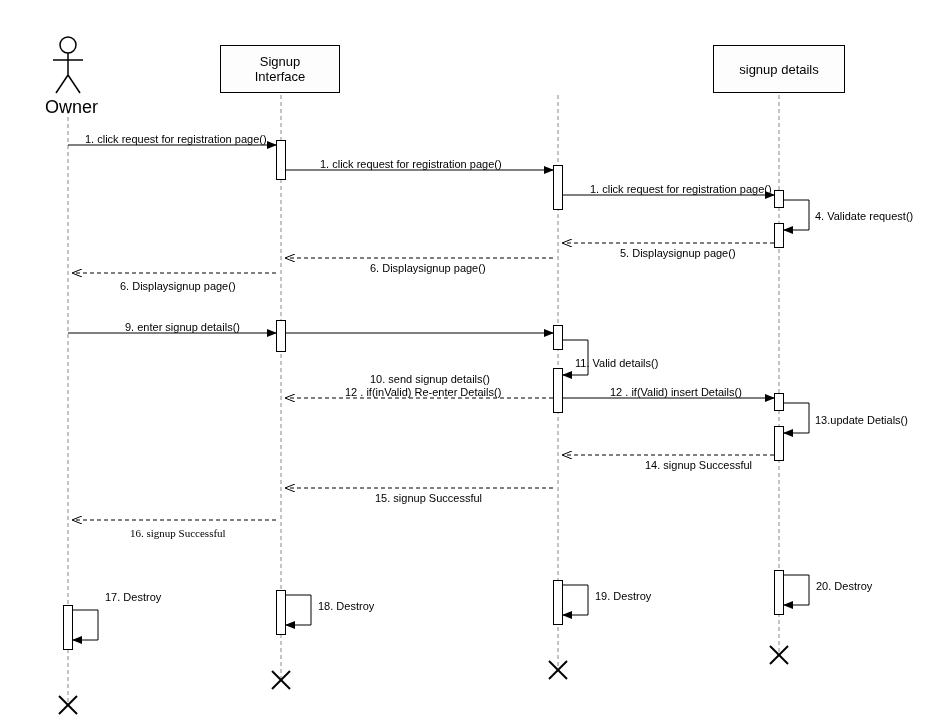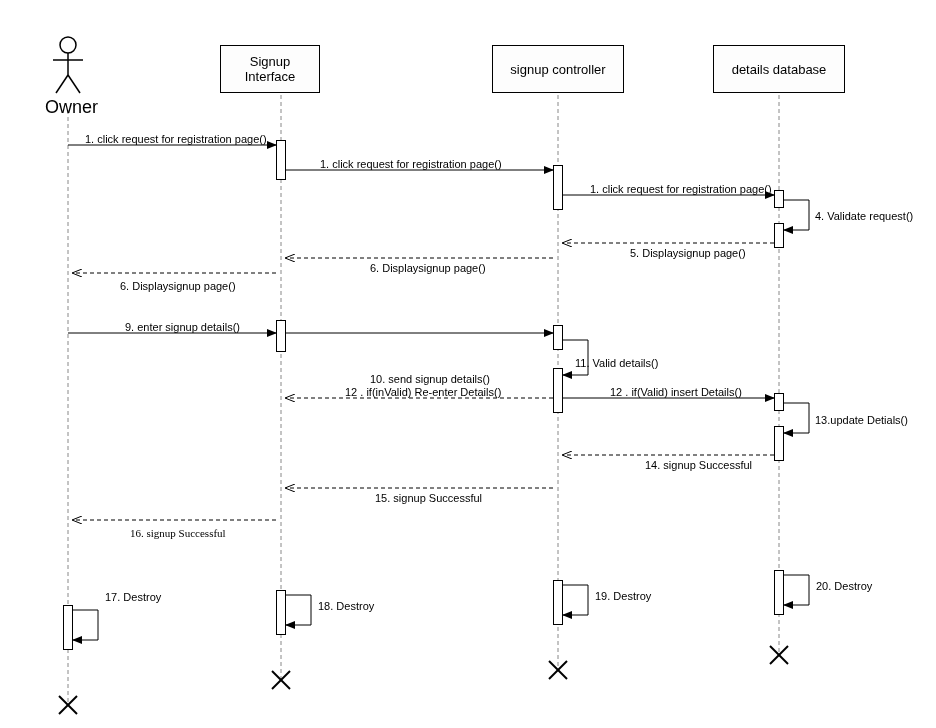--- a/index.html
+++ b/index.html
@@ -113,31 +113,28 @@
     <svg width="36" height="60">
       <circle cx="18" cy="10" r="8" fill="none" stroke="#000" stroke-width="1.5"></circle>
       <line x1="18" y1="18" x2="18" y2="40" stroke="#000" stroke-width="1.5"></line>
       <line x1="3" y1="25" x2="33" y2="25" stroke="#000" stroke-width="1.5"></line>
       <line x1="18" y1="40" x2="6" y2="58" stroke="#000" stroke-width="1.5"></line>
       <line x1="18" y1="40" x2="30" y2="58" stroke="#000" stroke-width="1.5"></line>
     </svg>
   </div>
   <div class="abs" style="left:45px; top:97px; font-size:18px;">Owner</div>
 
-  <div class="abs participant-box" style="left:220px; top:45px; width:100px; height:48px; flex-direction:column; font-size:13px;justify-content:center;">
+  <div class="abs participant-box" style="left:220px; top:45px; width:120px; height:48px; flex-direction:column; font-size:13px;justify-content:center;">
     <span>Signup</span>
     <span>Interface</span>
   </div>
 
-  <div class="abs participant-box" style="left:492px; top:45px; width:132px; height:48px; font-size:13px;">
-    <span>signup controller</span>
-  </div>
 
   <div class="abs participant-box" style="left:713px; top:45px; width:132px; height:48px; font-size:13px;">
-    <span>details database</span>
+    <span>signup details</span>
   </div>
 
   <div class="abs activation" style="left:276px; top:140px; height:40px;"></div>
   <div class="abs activation" style="left:553px; top:165px; height:45px;"></div>
   <div class="abs activation" style="left:774px; top:190px; height:18px;"></div>
   <div class="abs activation" style="left:774px; top:223px; height:25px;"></div>
 
   <div class="abs activation" style="left:276px; top:320px; height:32px;"></div>
   <div class="abs activation" style="left:553px; top:325px; height:25px;"></div>
   <div class="abs activation" style="left:553px; top:368px; height:45px;"></div>
@@ -146,21 +143,21 @@
 
   <div class="abs activation" style="left:63px;  top:605px; height:45px;"></div>
   <div class="abs activation" style="left:276px; top:590px; height:45px;"></div>
   <div class="abs activation" style="left:553px; top:580px; height:45px;"></div>
   <div class="abs activation" style="left:774px; top:570px; height:45px;"></div>
 
   <div class="abs msg-label" style="left:85px;  top:133px;">1. click request for registration page()</div>
   <div class="abs msg-label" style="left:320px; top:158px;">1. click request for registration page()</div>
   <div class="abs msg-label" style="left:590px; top:183px;">1. click request for registration page()</div>
   <div class="abs msg-label" style="left:815px; top:210px;">4. Validate request()</div>
-  <div class="abs msg-label" style="left:620px; top:247px;margin-left:10px;">5. Displaysignup page()</div>
+  <div class="abs msg-label" style="left:620px; top:247px;">5. Displaysignup page()</div>
   <div class="abs msg-label" style="left:370px; top:262px;">6. Displaysignup page()</div>
   <div class="abs msg-label" style="left:120px; top:280px;">6. Displaysignup page()</div>
   <div class="abs msg-label" style="left:125px; top:321px;">9. enter signup details()</div>
   <div class="abs msg-label" style="left:370px; top:325px;margin-top:48px;">10. send signup details()</div>
   <div class="abs msg-label" style="left:575px; top:357px;">11. Valid details()</div>
   <div class="abs msg-label" style="left:345px; top:386px;">12 . if(inValid) Re-enter Details()</div>
   <div class="abs msg-label" style="left:610px; top:386px;">12 . if(Valid) insert Details()</div>
   <div class="abs msg-label" style="left:815px; top:414px;">13.update Detials()</div>
   <div class="abs msg-label" style="left:645px; top:459px;">14. signup Successful</div>
   <div class="abs msg-label" style="left:375px; top:492px;">15. signup Successful</div>

